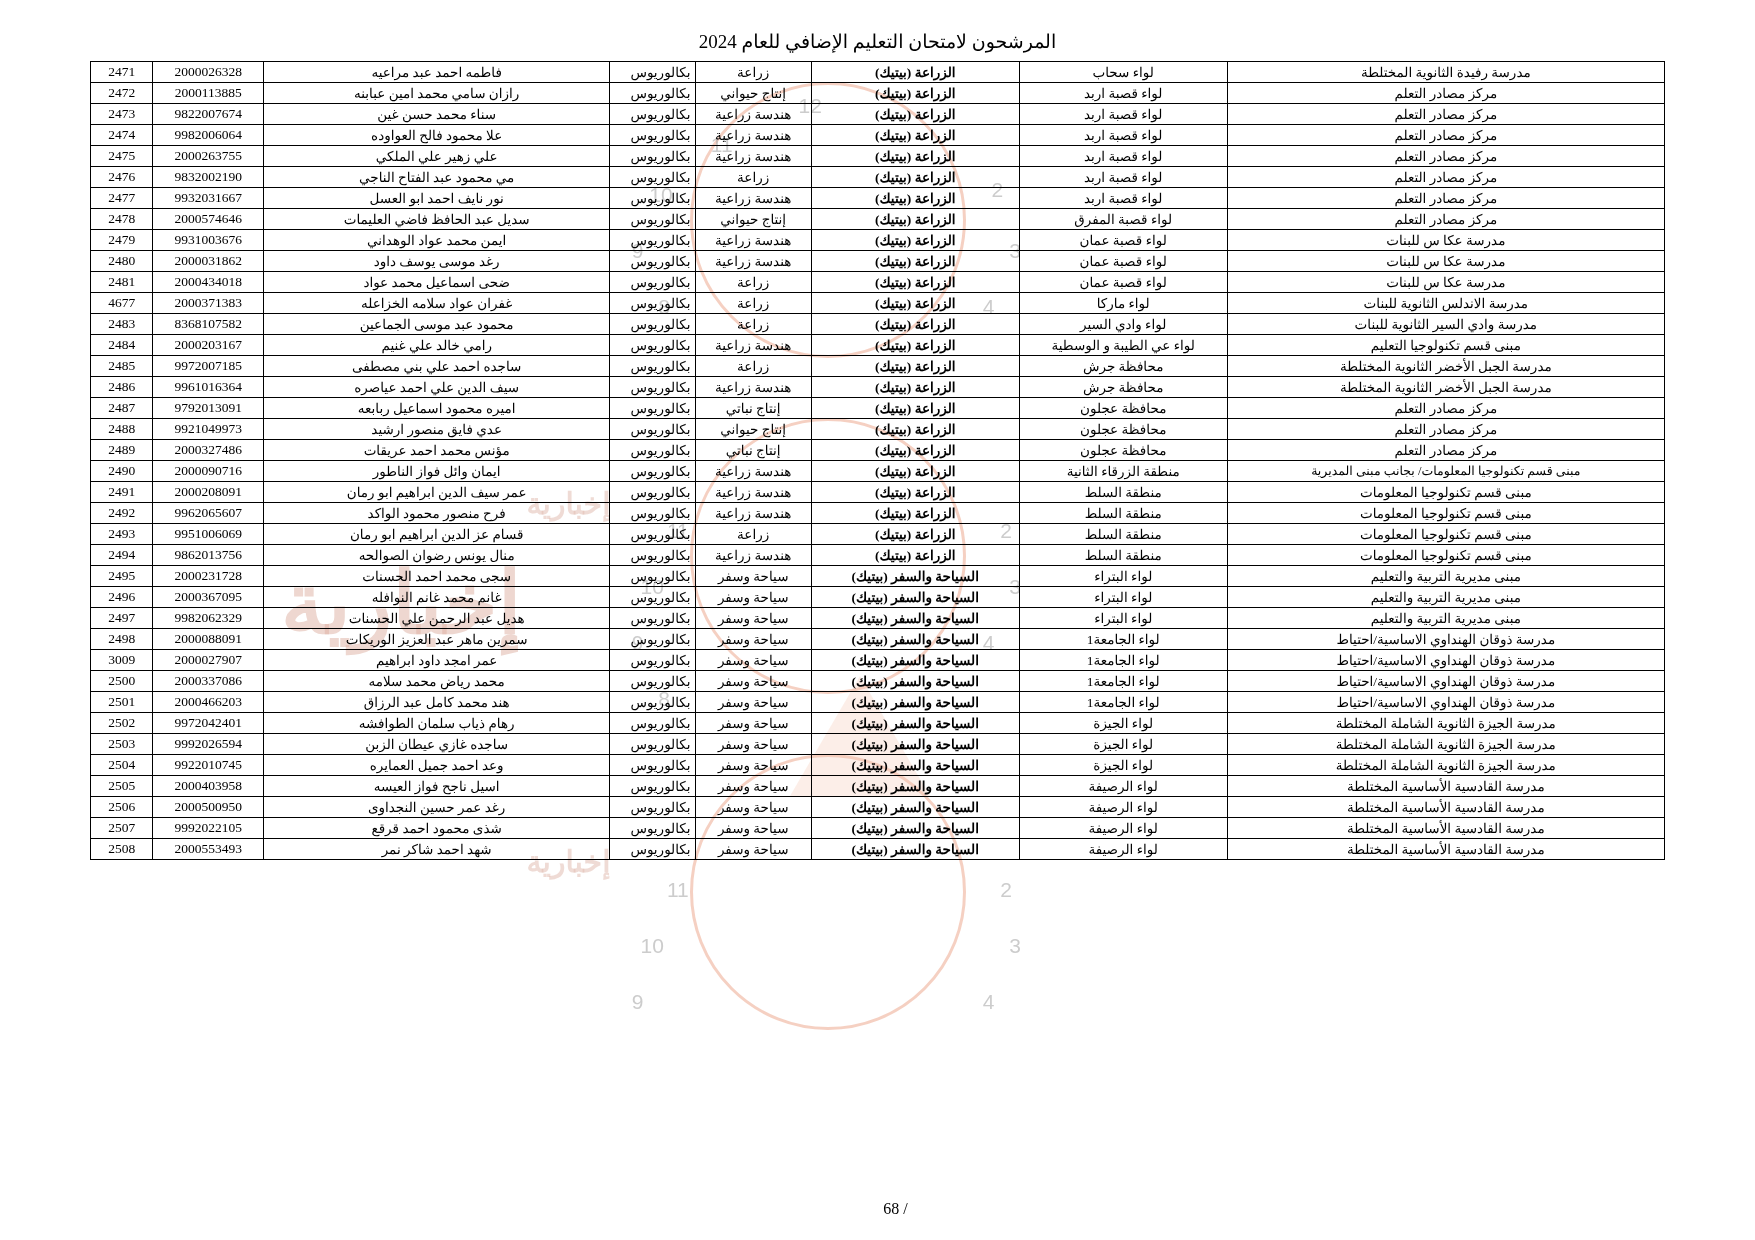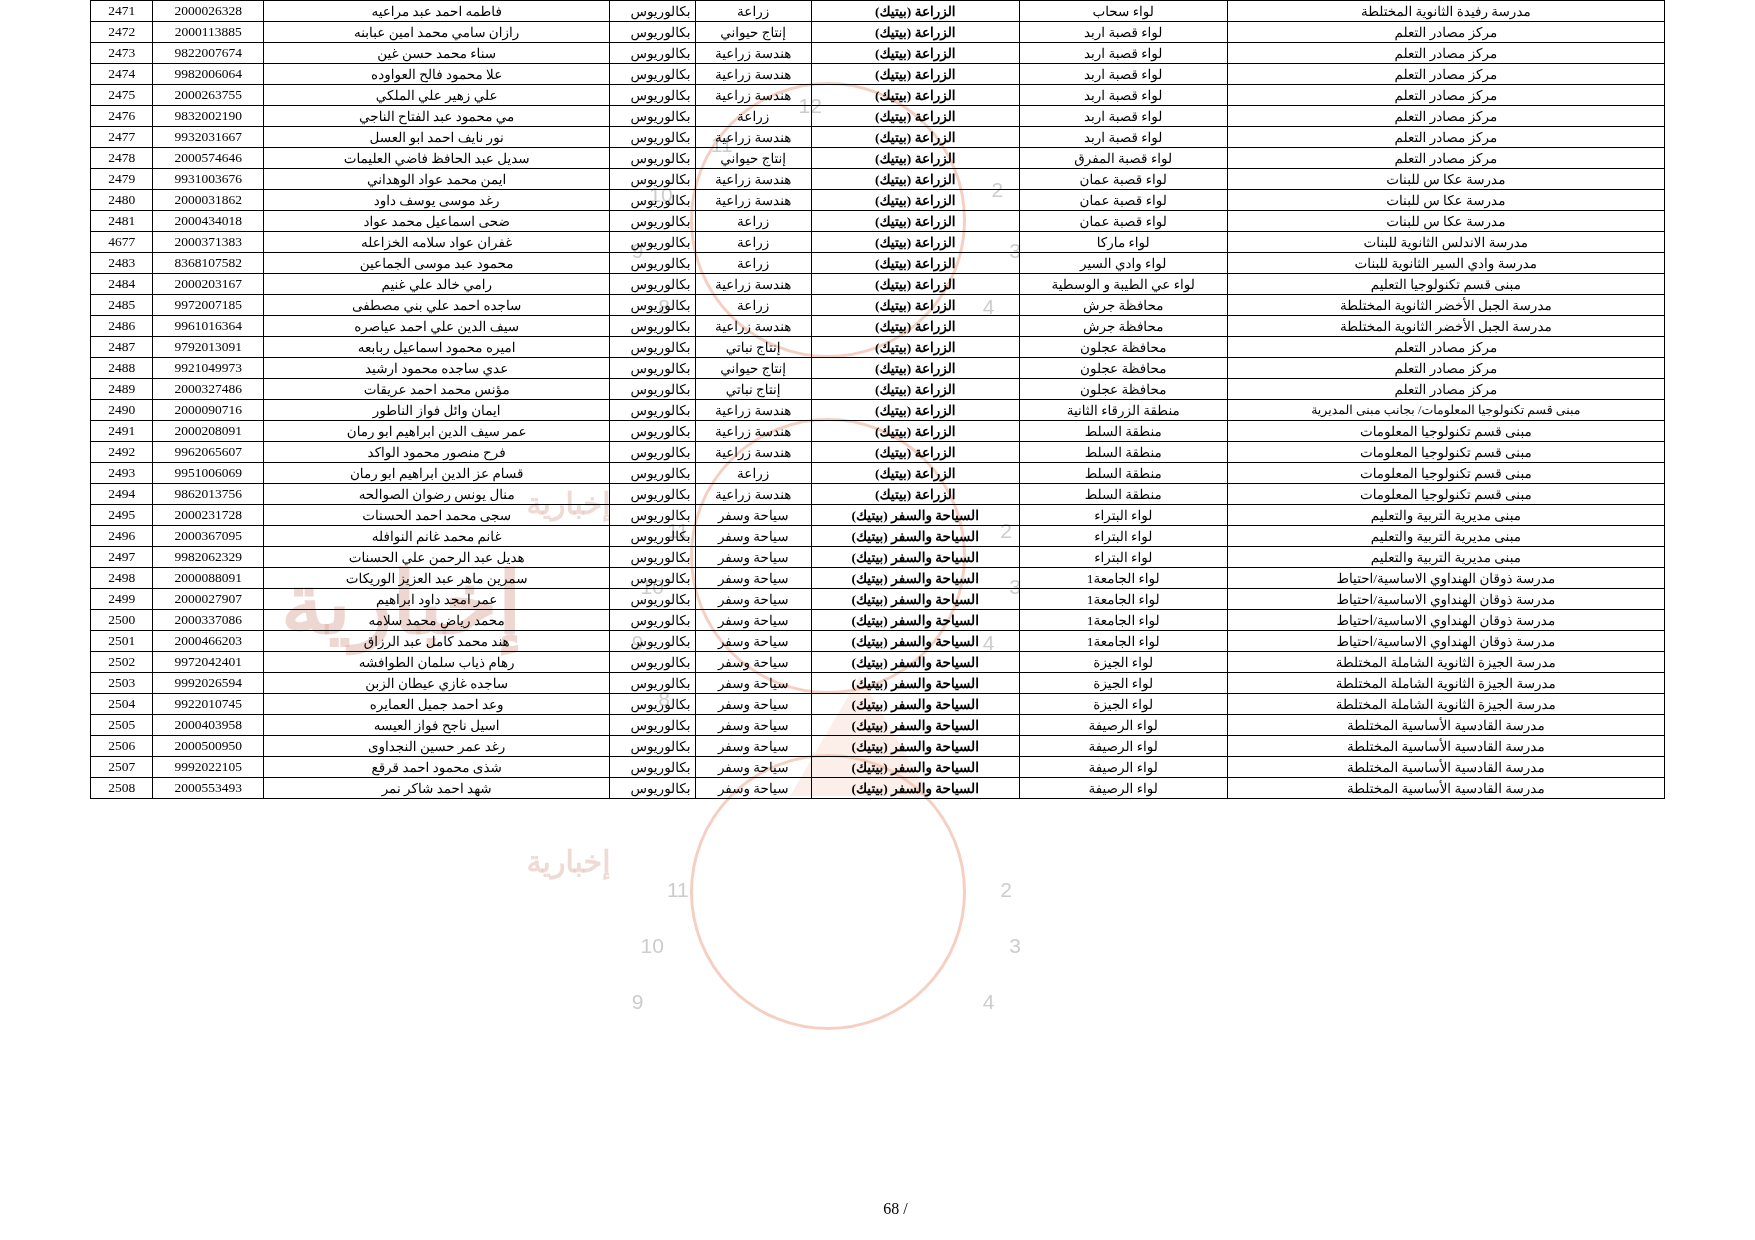--- a/index.html
+++ b/index.html
@@ -134,20 +134,21 @@
     font-size: 16px;
     z-index: 3;
     padding-left: 36px;
   }
 </style>
 </head>
 <body>
 
 <div class="page">
 
+  <div class="doc-title">المرشحون لامتحان التعليم الإضافي للعام 2024</div>
 
   <div class="watermark">
     <div class="wm-circle c1"></div>
     <div class="wm-circle c2"></div>
     <div class="wm-circle c3"></div>
     <div class="wm-text one">إخبارية</div>
     <div class="wm-sub a">إخبارية</div>
     <div class="wm-sub b">إخبارية</div>
     <div class="wm-clock-num" style="left:45.5%; top:3%;">12</div>
     <div class="wm-clock-num" style="left:40.5%; top:6.5%;">11</div>
@@ -344,21 +345,21 @@
           <td class="c-name">اميره محمود اسماعيل ربابعه</td>
           <td class="c-id">9792013091</td>
           <td class="c-seq">2487</td>
         </tr>
         <tr>
           <td class="c-school">مركز مصادر التعلم</td>
           <td class="c-dir">محافظة عجلون</td>
           <td class="c-field">الزراعة (بيتيك)</td>
           <td class="c-spec">إنتاج حيواني</td>
           <td class="c-degree">بكالوريوس</td>
-          <td class="c-name">عدي ساجده محمود ارشيد</td>
+          <td class="c-name">عدي فايق منصور ارشيد</td>
           <td class="c-id">9921049973</td>
           <td class="c-seq">2488</td>
         </tr>
         <tr>
           <td class="c-school">مركز مصادر التعلم</td>
           <td class="c-dir">محافظة عجلون</td>
           <td class="c-field">الزراعة (بيتيك)</td>
           <td class="c-spec">إنتاج نباتي</td>
           <td class="c-degree">بكالوريوس</td>
           <td class="c-name">مؤنس محمد احمد عريقات</td>
@@ -456,21 +457,21 @@
           <td class="c-seq">2498</td>
         </tr>
         <tr>
           <td class="c-school">مدرسة ذوقان الهنداوي الاساسية/احتياط</td>
           <td class="c-dir">لواء الجامعة1</td>
           <td class="c-field">السياحة والسفر (بيتيك)</td>
           <td class="c-spec">سياحة وسفر</td>
           <td class="c-degree">بكالوريوس</td>
           <td class="c-name">عمر امجد داود ابراهيم</td>
           <td class="c-id">2000027907</td>
-          <td class="c-seq">2499</td>
+          <td class="c-seq">3009</td>
         </tr>
         <tr>
           <td class="c-school">مدرسة ذوقان الهنداوي الاساسية/احتياط</td>
           <td class="c-dir">لواء الجامعة1</td>
           <td class="c-field">السياحة والسفر (بيتيك)</td>
           <td class="c-spec">سياحة وسفر</td>
           <td class="c-degree">بكالوريوس</td>
           <td class="c-name">محمد رياض محمد سلامه</td>
           <td class="c-id">2000337086</td>
           <td class="c-seq">2500</td>

